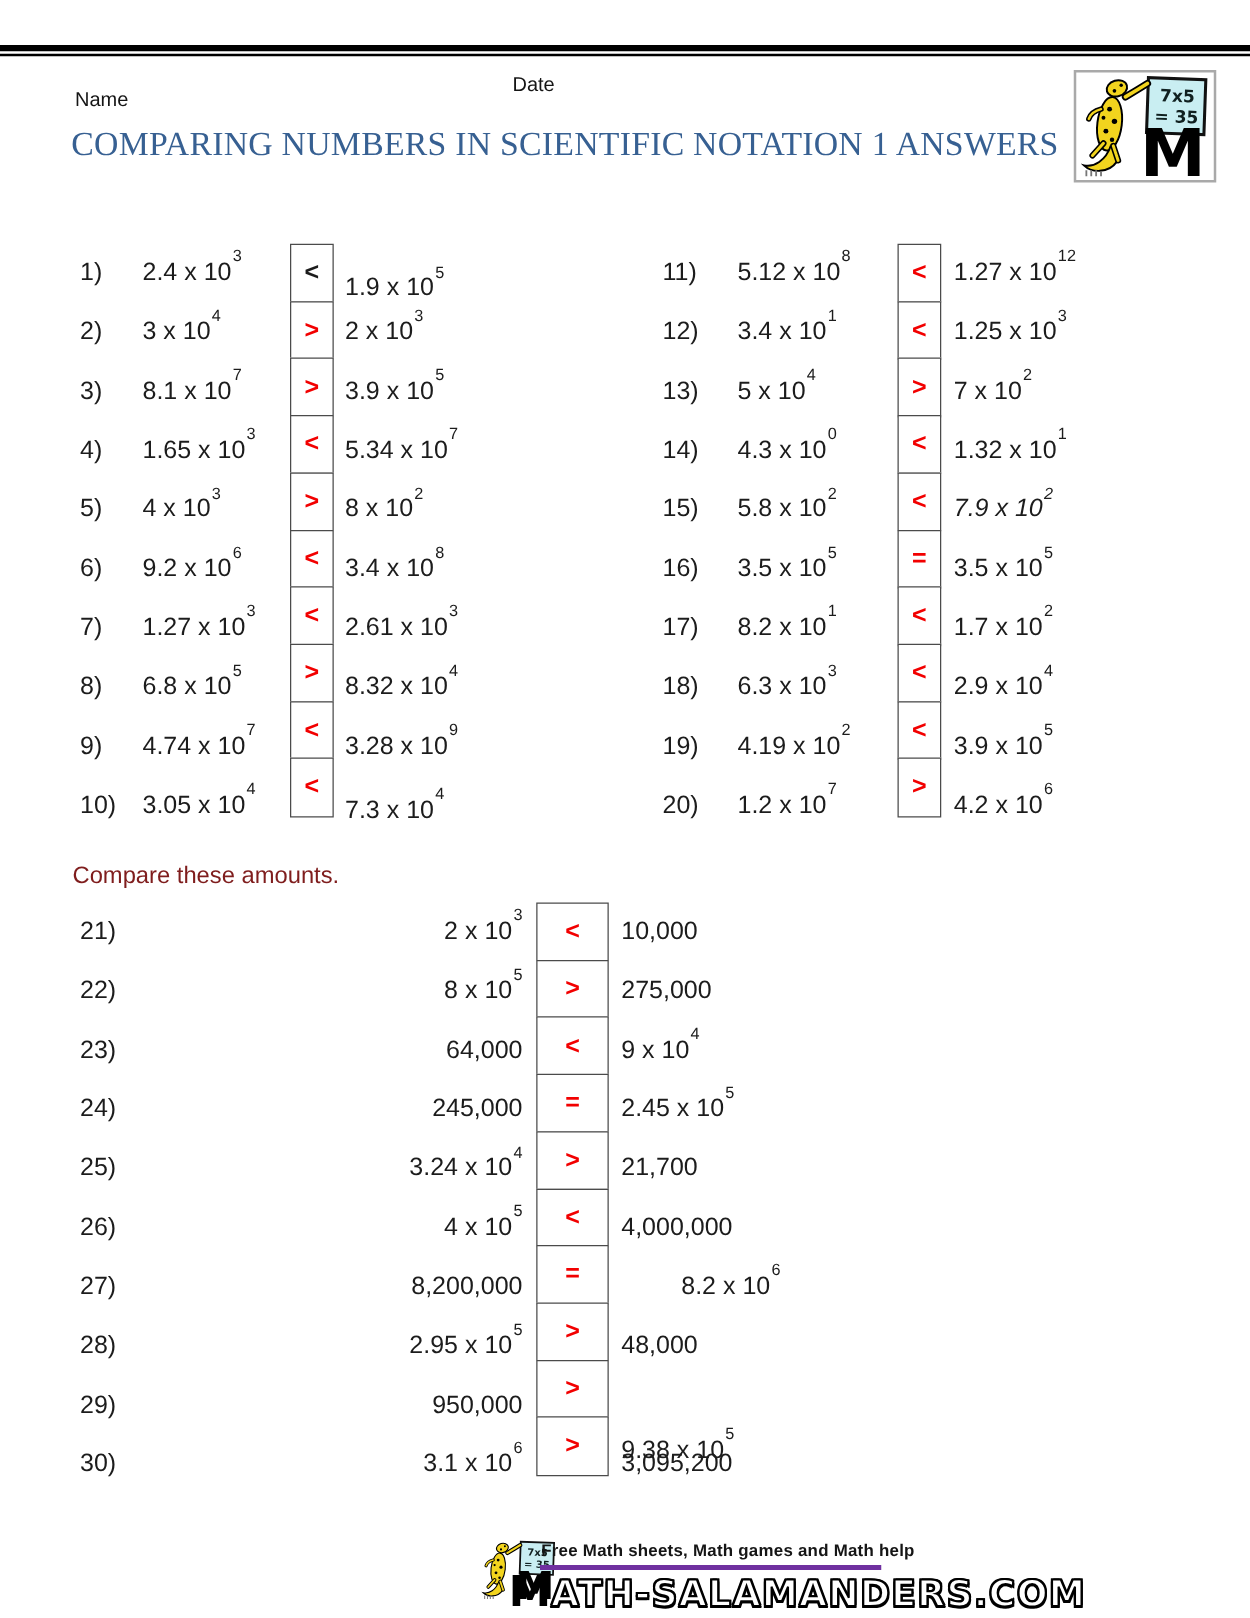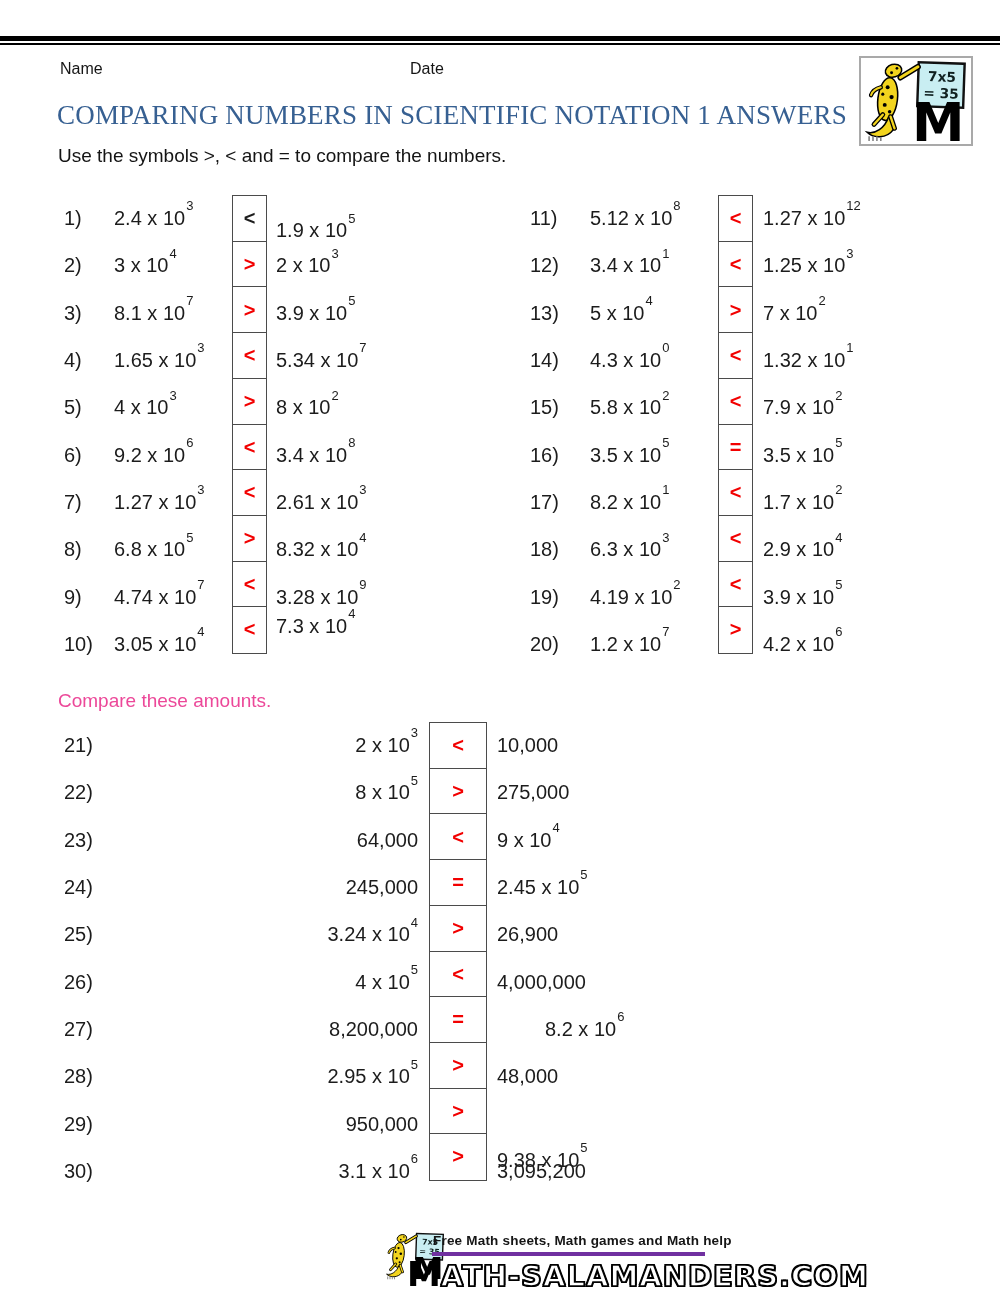--- a/index.html
+++ b/index.html
@@ -5,28 +5,28 @@
   html,body{margin:0;padding:0;background:#fff;}
   #sheet{
     position:relative;width:1000px;height:1294px;background:#ffffff;
     font-family:"Liberation Sans", sans-serif;color:#1c1c1c;overflow:hidden;
   }
   .abs{position:absolute;}
   
   #top-rule{left:0;top:36px;width:1000px;height:2px;background:#fff;
     border-top:5px solid #000;border-bottom:2px solid #000;}
   .head-label{top:60px;font-size:16px;color:#151515;}
-  #name-label{left:60px;}
+  #name-label{left:60px;margin-top:12px;}
   #date-label{left:410px;}
   
   #logo-box{left:859px;top:56px;width:114px;height:90px;border:2px solid #a9a9a9;background:#fff;box-sizing:border-box;}
   #page-title{left:57px;top:100px;font-family:"Liberation Serif", serif;
     font-size:27px;color:#376092;white-space:nowrap;letter-spacing:.2px;}
   #instruction{left:58px;top:145px;font-size:19px;color:#141414;}
-  #section2-label{left:58px;top:690px;font-size:19px;color:#ec4899;}
+  #section2-label{left:58px;top:690px;font-size:19px;color:#7f1d1d;}
   
   .cell{box-sizing:border-box;border:1.6px solid #4b4b4b;background:#fff;
     display:flex;align-items:center;justify-content:center;
     font-size:20px;font-weight:bold;}
   .cell + .cell{margin-top:-1.6px;}
   .strip{position:absolute;}
   
   .ptxt{position:absolute;display:flex;align-items:center;font-size:20px;color:#1c1c1c;white-space:nowrap;}
   .ptxt sup{font-size:13px;position:relative;top:-7px;line-height:0;margin-left:1px;}
   .r-align{justify-content:flex-end;}
@@ -84,21 +84,20 @@
   <div id="name-label" class="abs head-label">Name</div>
   <div id="date-label" class="abs head-label">Date</div>
 
   <div id="logo-box" class="abs">
     <svg width="110" height="86" viewBox="0 0 112 88">
         <use href="#sala-logo"></use>
       </svg>
   </div>
 
   <div id="page-title" class="abs">COMPARING NUMBERS IN SCIENTIFIC NOTATION 1 ANSWERS</div>
-  <div id="instruction" class="abs">Use the symbols &gt;, &lt; and = to compare the numbers.</div>
   <div id="section2-label" class="abs">Compare these amounts.</div>
 
   <div id="rows-layer">
       <div class="ptxt" style="left: 64px; top: 195px; height: 47.3px; width: 48px;">1)</div>
       <div class="ptxt" style="left: 114px; top: 195px; height: 47.3px;">
         <span>2.4 x 10<sup>3</sup></span>
       </div>
       <div class="ptxt" style="left: 276px; top: 195px; height: 47.3px; align-items: flex-end;">
         <span>1.9 x 10<sup>5</sup></span>
       </div>
@@ -155,21 +154,21 @@
       <div class="ptxt" style="left: 114px; top: 573.4px; height: 47.3px;">
         <span>4.74 x 10<sup>7</sup></span>
       </div>
       <div class="ptxt" style="left: 276px; top: 573.4px; height: 47.3px;">
         <span>3.28 x 10<sup>9</sup></span>
       </div>
       <div class="ptxt" style="left: 64px; top: 620.7px; height: 47.3px; width: 48px;">10)</div>
       <div class="ptxt" style="left: 114px; top: 620.7px; height: 47.3px;">
         <span>3.05 x 10<sup>4</sup></span>
       </div>
-      <div class="ptxt" style="left: 276px; top: 603px; height: 47.3px;">
+      <div class="ptxt" style="left: 276px; top: 625px; height: 47.3px;">
         <span>7.3 x 10<sup>4</sup></span>
       </div>
       <div class="ptxt" style="left: 530px; top: 195px; height: 47.3px; width: 48px;">11)</div>
       <div class="ptxt" style="left: 590px; top: 195px; height: 47.3px;">
         <span>5.12 x 10<sup>8</sup></span>
       </div>
       <div class="ptxt" style="left: 763px; top: 195px; height: 47.3px;">
         <span>1.27 x 10<sup>12</sup></span>
       </div>
       <div class="ptxt" style="left: 530px; top: 242.3px; height: 47.3px; width: 48px;">12)</div>
@@ -190,21 +189,21 @@
       <div class="ptxt" style="left: 590px; top: 336.9px; height: 47.3px;">
         <span>4.3 x 10<sup>0</sup></span>
       </div>
       <div class="ptxt" style="left: 763px; top: 336.9px; height: 47.3px;">
         <span>1.32 x 10<sup>1</sup></span>
       </div>
       <div class="ptxt" style="left: 530px; top: 384.2px; height: 47.3px; width: 48px;">15)</div>
       <div class="ptxt" style="left: 590px; top: 384.2px; height: 47.3px;">
         <span>5.8 x 10<sup>2</sup></span>
       </div>
-      <div class="ptxt" style="left: 763px; top: 384.2px; height: 47.3px;">
+      <div class="ptxt" style="left: 763px; top: 384.2px; height: 47.3px; font-style: italic;">
         <span>7.9 x 10<sup>2</sup></span>
       </div>
       <div class="ptxt" style="left: 530px; top: 431.5px; height: 47.3px; width: 48px;">16)</div>
       <div class="ptxt" style="left: 590px; top: 431.5px; height: 47.3px;">
         <span>3.5 x 10<sup>5</sup></span>
       </div>
       <div class="ptxt" style="left: 763px; top: 431.5px; height: 47.3px;">
         <span>3.5 x 10<sup>5</sup></span>
       </div>
       <div class="ptxt" style="left: 530px; top: 478.8px; height: 47.3px; width: 48px;">17)</div>
@@ -285,21 +284,21 @@
         <span>245,000</span>
       </div>
       <div class="ptxt" style="left: 497px; top: 863.9px; height: 47.3px;">
         <span>2.45 x 10<sup>5</sup></span>
       </div>
       <div class="ptxt" style="left: 64px; top: 911.2px; height: 47.3px; width: 60px;">25)</div>
       <div class="ptxt r-align" style="left: 150px; top: 911.2px; height: 47.3px; width: 268px;">
         <span>3.24 x 10<sup>4</sup></span>
       </div>
       <div class="ptxt" style="left: 497px; top: 911.2px; height: 47.3px;">
-        <span>26,900</span>
+        <span>21,700</span>
       </div>
       <div class="ptxt" style="left: 64px; top: 958.5px; height: 47.3px; width: 60px;">26)</div>
       <div class="ptxt r-align" style="left: 150px; top: 958.5px; height: 47.3px; width: 268px;">
         <span>4 x 10<sup>5</sup></span>
       </div>
       <div class="ptxt" style="left: 497px; top: 958.5px; height: 47.3px;">
         <span>4,000,000</span>
       </div>
       <div class="ptxt" style="left: 64px; top: 1005.8px; height: 47.3px; width: 60px;">27)</div>
       <div class="ptxt r-align" style="left: 150px; top: 1005.8px; height: 47.3px; width: 268px;">

